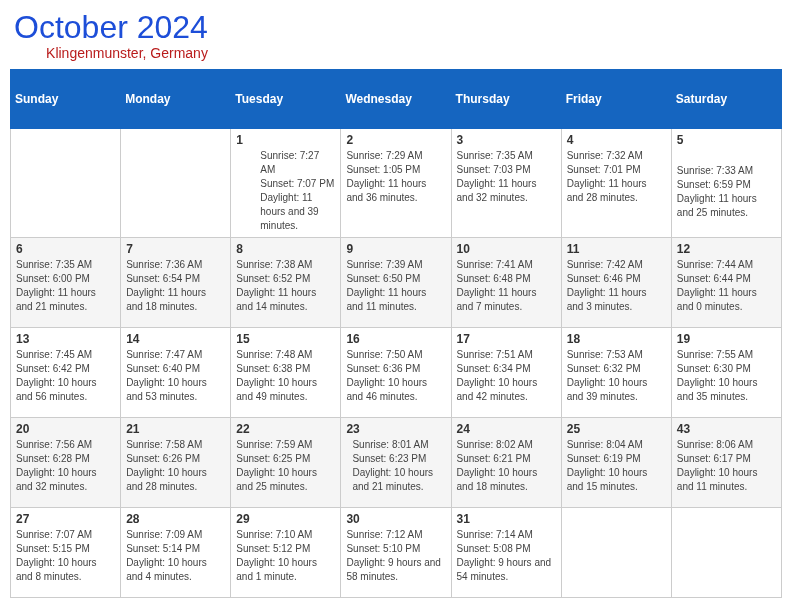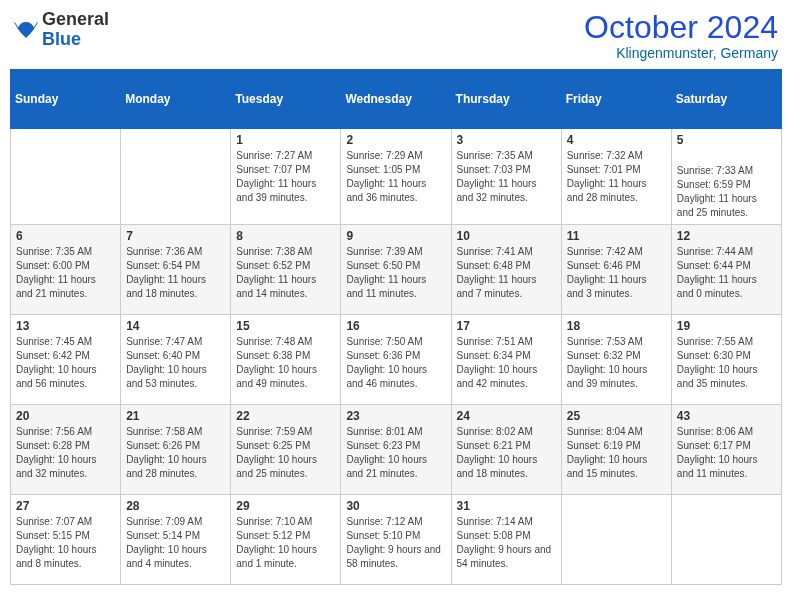--- a/index.html
+++ b/index.html
@@ -42,21 +42,21 @@
       text-align: right;
     }
     .month-title {
       font-size: 32px;
       font-weight: normal;
       color: #1d4ed8;
       line-height: 1.1;
     }
     .location-title {
       font-size: 14px;
-      color: #0369a1;
+      color: #b91c1c;
     }
     table {
       width: 100%;
       border-collapse: collapse;
       table-layout: fixed;
     }
     thead tr {
       background: #1565c0;
       color: #fff;
     }
@@ -93,33 +93,20 @@
       color: #444;
     }
     .empty-cell {
       background: #fff !important;
     }
   </style>
 </head>
 <body>
 
 <div class="header">
-  <div class="logo">
-    <svg class="logo-icon" viewBox="0 0 30 30">
-      <path d="M15 5 Q22 5 25 12 Q28 5 30 5 Q25 15 20 20 Q18 22 15 25 Q12 22 10 20 Q5 15 0 5 Q2 5 5 12 Q8 5 15 5Z" fill="#1565c0"></path>
-    </svg>
-    <div>
-      <div>
-        <span class="logo-text-general">General</span>
-      </div>
-      <div>
-        <span class="logo-text-blue">Blue</span>
-      </div>
-    </div>
-  </div>
   <div class="title-block">
     <div class="month-title">October 2024</div>
     <div class="location-title">Klingenmunster, Germany</div>
   </div>
 </div>
 
 <table>
   <thead>
     <tr>
       <th>Sunday</th>
@@ -130,21 +117,21 @@
       <th>Friday</th>
       <th>Saturday</th>
     </tr>
   </thead>
   <tbody id="calendar-body">
   <tr>
         <td class="empty-cell"></td>
         <td class="empty-cell"></td>
         <td>
           <span class="day-num">1</span>
-          <div class="day-info" style="white-space: pre-line;">Sunrise: 7:27 AM
+          <div class="day-info" style="white-space: pre-line; margin-left: 24px;">Sunrise: 7:27 AM
 Sunset: 7:07 PM
 Daylight: 11 hours and 39 minutes.</div>
         </td>
         <td>
           <span class="day-num">2</span>
           <div class="day-info" style="white-space: pre-line;">Sunrise: 7:29 AM
 Sunset: 1:05 PM
 Daylight: 11 hours and 36 minutes.</div>
         </td>
         <td>
@@ -268,21 +255,21 @@
 Daylight: 10 hours and 28 minutes.</div>
         </td>
         <td>
           <span class="day-num">22</span>
           <div class="day-info" style="white-space: pre-line;">Sunrise: 7:59 AM
 Sunset: 6:25 PM
 Daylight: 10 hours and 25 minutes.</div>
         </td>
         <td>
           <span class="day-num">23</span>
-          <div class="day-info" style="white-space: pre-line;">Sunrise: 8:01 AM
+          <div class="day-info" style="white-space: pre-line; margin-left: 6px;">Sunrise: 8:01 AM
 Sunset: 6:23 PM
 Daylight: 10 hours and 21 minutes.</div>
         </td>
         <td>
           <span class="day-num">24</span>
           <div class="day-info" style="white-space: pre-line;">Sunrise: 8:02 AM
 Sunset: 6:21 PM
 Daylight: 10 hours and 18 minutes.</div>
         </td>
         <td>

